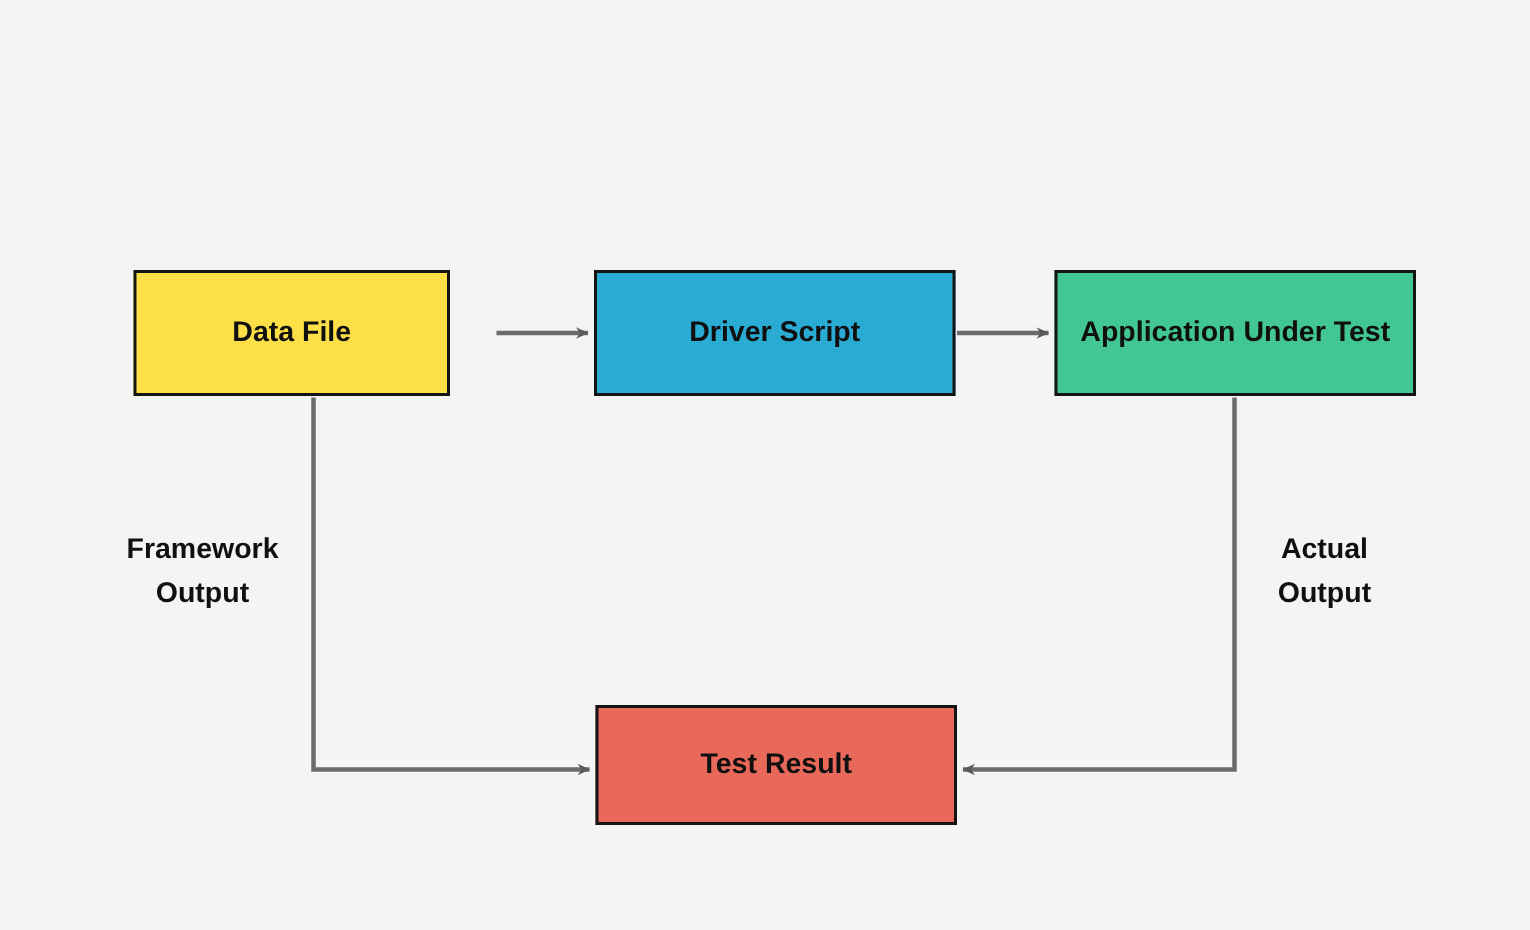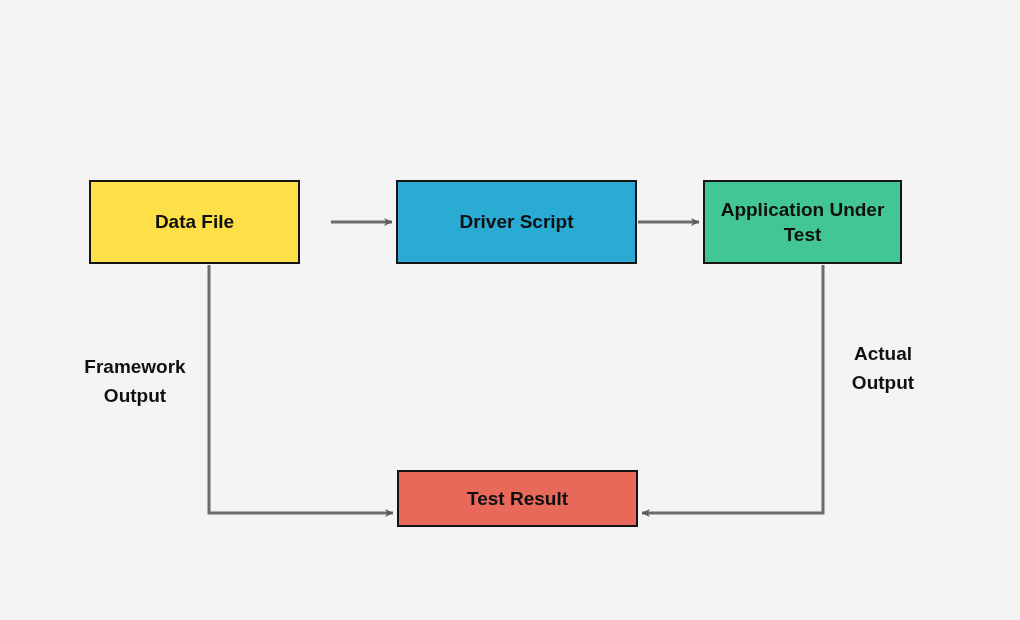--- a/index.html
+++ b/index.html
@@ -55,47 +55,47 @@
   #node-driver-script {
     left: 396px;
     top: 180px;
     width: 241px;
     height: 84px;
     background: #29abd4;
   }
   #node-application-under-test {
     left: 703px;
     top: 180px;
-    width: 199px;
+    width: 241px;
     height: 84px;
     background: #42c794;
   }
   #node-test-result {
     left: 397px;
     top: 470px;
     width: 241px;
-    height: 57px;
+    height: 80px;
     background: #e8685a;
   }
   .edge-label {
     position: absolute;
     font-size: 19px;
     font-weight: bold;
     color: #101010;
     text-align: center;
     line-height: 1.5;
     width: 150px;
   }
   #label-expected-output {
     left: 60px;
     top: 353px;
   }
   #label-actual-output {
     left: 808px;
-    top: 340px;
+    top: 353px;
   }
   #connectors {
     position: absolute;
     left: 0;
     top: 0;
     width: 1020px;
     height: 620px;
     pointer-events: none;
   }
 </style>

